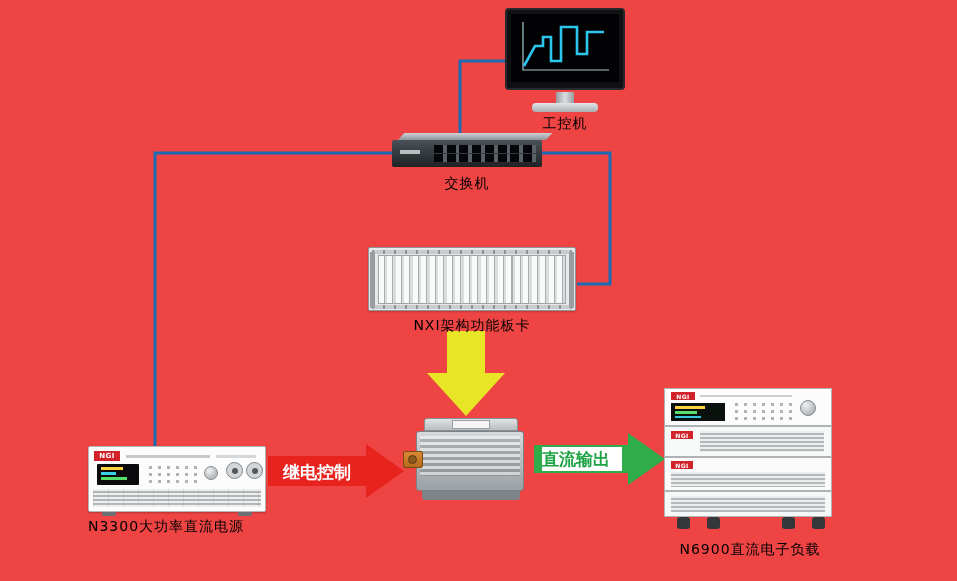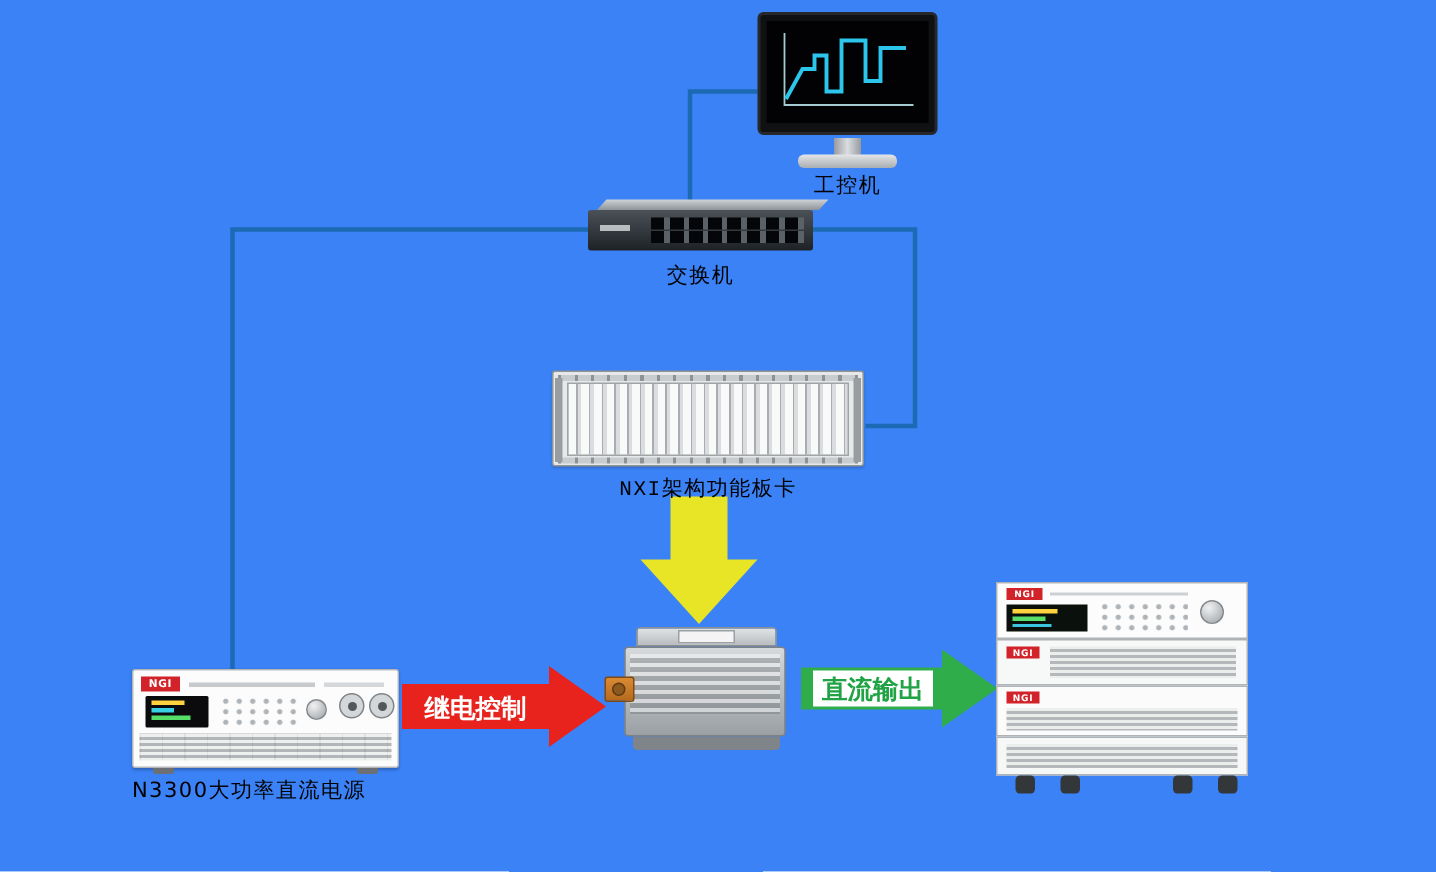--- a/index.html
+++ b/index.html
@@ -1,16 +1,16 @@
 <!DOCTYPE html>
 <html><head>
 <meta charset="utf-8">
 <style>
   html,body{margin:0;padding:0;background:#ffffff;}
-  #stage{position:relative;width:957px;height:581px;background:#3b82f6;overflow:hidden;
+  #stage{position:relative;width:957px;height:581px;background:#ef4444;overflow:hidden;
          font-family:"DejaVu Sans","Liberation Sans",sans-serif;color:#000;}
   .p{position:absolute;box-sizing:border-box;}
   .overlay{position:absolute;left:0;top:0;pointer-events:none;}
   .conn{fill:none;stroke-width:3px;stroke-linejoin:miter;}
   .node-label{text-align:center;font-size:14px;letter-spacing:1px;color:#000;}
 
   
   .mon-frame{left:505px;top:8px;width:120px;height:82px;background:#101113;border:2px solid #26282b;border-radius:4px;}
   .mon-screen{left:511px;top:14px;width:108px;height:68px;background:#020205;}
   .axis{fill:none;stroke:#bfeef6;stroke-width:1.2;opacity:.85;}
@@ -32,25 +32,25 @@
   .bus-label{left:352px;top:222px;width:220px;text-align:center;font-size:13px;letter-spacing:.5px;}
 
   
   .nxi-frame{left:368px;top:247px;width:208px;height:64px;background:#e6e8ea;border:1px solid #8f9396;border-radius:2px;box-shadow:0 1px 2px rgba(0,0,0,.2);}
   .nxi-rail{left:372px;width:200px;height:4px;background:repeating-linear-gradient(90deg,#8d9296 0 2px,#c9ccce 2px 11px);}
   .rail-top{top:250px;} .rail-bottom{top:305px;}
   .nxi-slots{left:378px;top:255px;width:188px;height:49px;border:1px solid #a0a4a7;
              background:repeating-linear-gradient(90deg,#f8f9f9 0 5px,#a9adb1 5px 6px,#dadcde 6px 8.5px);}
   .nxi-handle{top:252px;width:5px;height:56px;background:#989da1;}
   .hl{left:370px;} .hr{left:569px;}
-  .lbl-nxi{left:360px;top:317px;width:224px;font-family:Liberation Mono, monospace;}
+  .lbl-nxi{left:360px;top:317px;width:224px;}
 
   
   .dc-in-label{left:270px;top:461px;width:94px;text-align:center;font-size:17px;font-weight:bold;color:#ffffff;}
-  .dc-out-box{left:542px;top:447px;width:80px;height:24px;background:#ffffff;display:flex;align-items:center;justify-content:center;}
+  .dc-out-box{left:542px;top:447px;width:80px;height:24px;background:#ffffff;display:flex;align-items:center;}
   .dc-out-text{color:#1fa344;font-size:17px;font-weight:bold;}
 
   
   .dut-lid{left:424px;top:418px;width:94px;height:13px;background:linear-gradient(#e0e3e5,#b9bdc0);border:1px solid #8a8f93;border-radius:3px 3px 0 0;}
   .dut-plate{left:452px;top:420px;width:38px;height:9px;background:#f4f4f4;border:1px solid #9aa0a4;}
   .dut-body{left:416px;top:431px;width:108px;height:60px;background:linear-gradient(#d6d9db,#9aa0a4);border:1px solid #7c8185;border-radius:3px;}
   .dut-ribs{left:420px;top:436px;width:100px;height:40px;background:repeating-linear-gradient(180deg,rgba(255,255,255,.45) 0 3px,rgba(70,75,80,.25) 3px 6px);}
   .dut-conn{left:403px;top:451px;width:20px;height:17px;background:linear-gradient(#d98a33,#b56a1d);border:1px solid #7e4a12;border-radius:2px;}
   .dut-conn-core{left:408px;top:455px;width:9px;height:9px;border-radius:50%;background:#8c5a1e;border:1px solid #5f3a10;}
   .dut-base{left:422px;top:491px;width:98px;height:9px;background:#7f8488;border-radius:0 0 3px 3px;}
@@ -192,14 +192,15 @@
   <div class="p ld-knob"></div>
   <div class="p ld-badge bB">NGI</div>
   <div class="p ld-vents vB"></div>
   <div class="p ld-badge bC">NGI</div>
   <div class="p ld-vents vC"></div>
   <div class="p ld-vents vD"></div>
   <div class="p caster c1"></div>
   <div class="p caster c2"></div>
   <div class="p caster c3"></div>
   <div class="p caster c4"></div>
+  <div class="p node-label lbl-ld">N6900直流电子负载</div>
 
 </div>
 
 </body></html>

